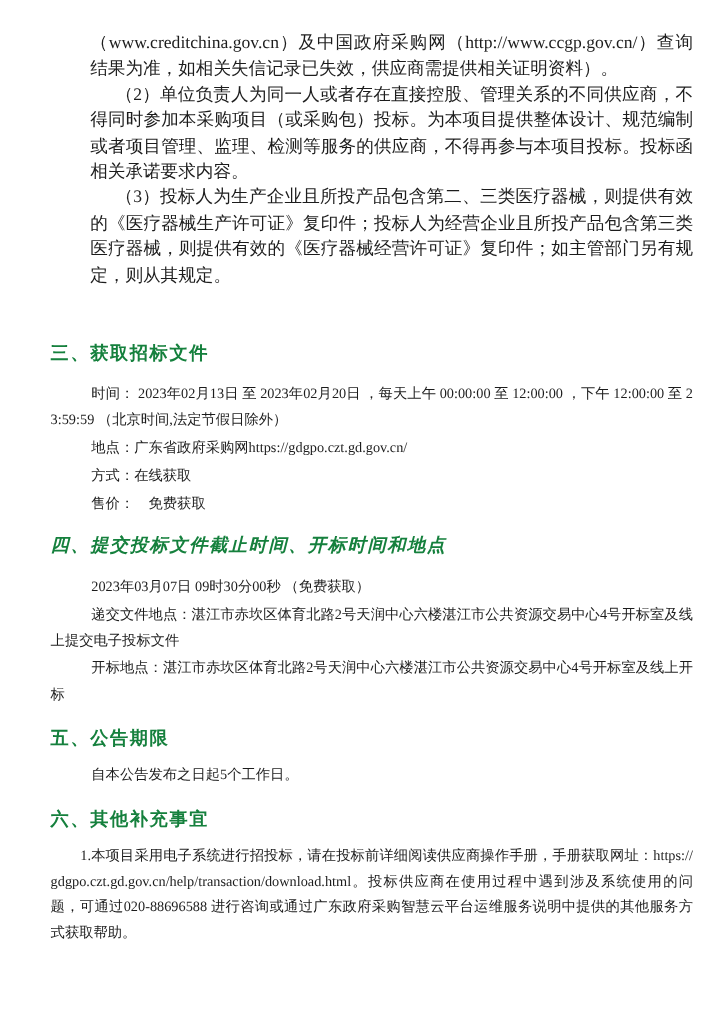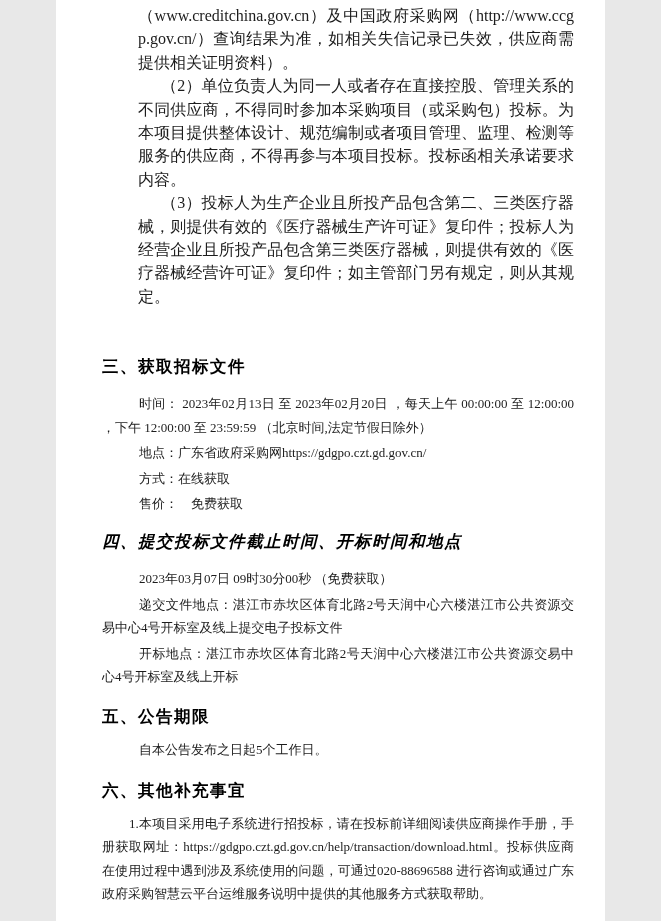--- a/index.html
+++ b/index.html
@@ -1,38 +1,38 @@
 <!DOCTYPE html>
 <html><head>
 <meta charset="utf-8">
 <style>
   html,body { margin:0; padding:0; background:#e8e8e8; }
   .page {
     position:relative;
-    width:549px; height:921px;
+    width:661px; height:921px;
     margin:0 auto;
     background:#ffffff;
     box-sizing:border-box;
-    padding:4px 31px 0 46px;
+    padding:28px 31px 0 46px;
     font-family:"Liberation Serif","DejaVu Serif",serif;
     color:#1c1c1c;
     overflow:hidden;
   }
   .para {
     margin:0 0 0 36px;
     font-size:16px;
     line-height:23.4px;
     text-align:justify;
     word-break:break-all;
   }
   .para.ind { text-indent:23px; }
   .sec-heading {
     font-size:16.5px;
     font-weight:bold;
-    color:#000000;
+    color:#15803d;
     letter-spacing:1.5px;
     line-height:26px;
     margin:0;
   }
   .mt-lg { margin-top:46px; }
   .mt-sm { margin-top:14px;font-style:italic; }
   .mt-md { margin-top:16px;font-family:Liberation Serif, serif; }
   .mb-md { margin-bottom:12px; }
   .mb-sm { margin-bottom:8px; }
   .sp {

